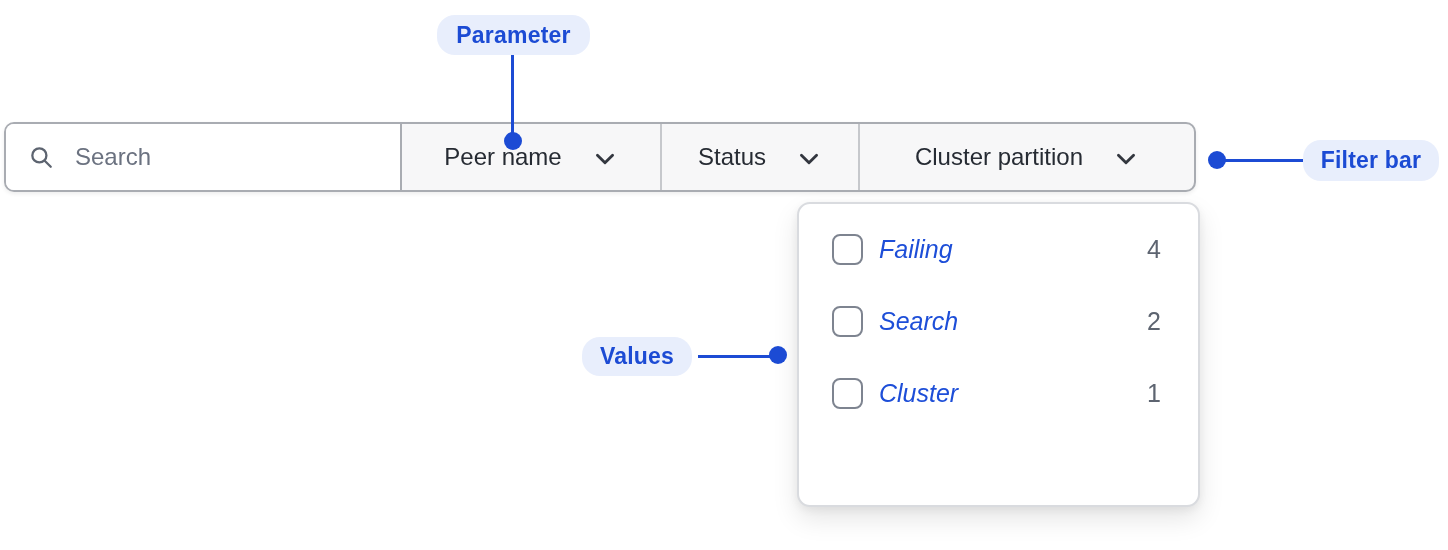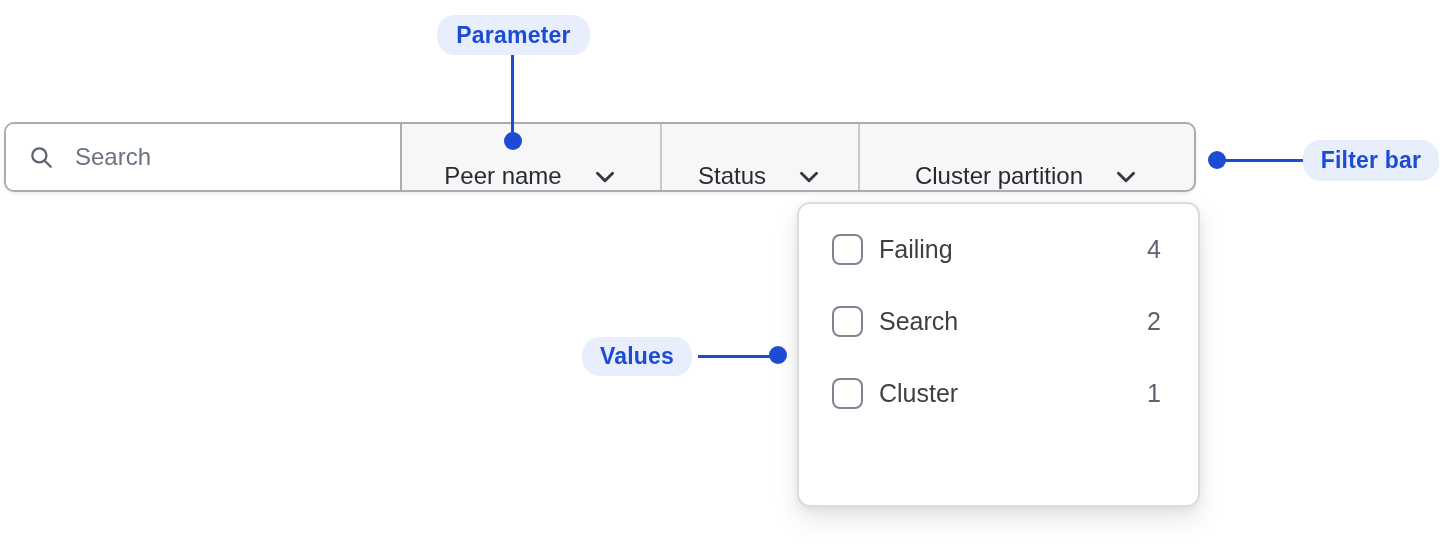--- a/index.html
+++ b/index.html
@@ -61,21 +61,21 @@
   .search-input {
     border: none; outline: none; background: transparent;
     font-family: "Liberation Sans", "DejaVu Sans", sans-serif;
     font-size: 24px; color: #262b33;
     margin-left: 21px; width: 300px;
   }
   .search-input::placeholder { color: #6b7280; opacity: 1; }
 
   .dropdown-segment {
     height: 100%;
-    display: flex; align-items: flex-end; justify-content: center;
+    display: flex; align-items: center; justify-content: center;
     gap: 30px;
     cursor: pointer;
   }
   .dropdown-segment + .dropdown-segment { border-left: 2px solid #c6c8cc; }
   .seg-peer    { width: 258px; }
   .seg-cluster { width: 336px; }
   .seg-status  { flex: 1; }
   .dropdown-label { font-size: 24px; color: #262b33; font-weight: 500; }
   .chevron-icon { width: 26px; height: 26px; color: #33373f; margin-top: 3px; }
 
@@ -95,21 +95,21 @@
     padding: 0 37px 0 33px;
     cursor: pointer;
   }
   .checkbox {
     width: 31px; height: 31px;
     border: 2.5px solid #7e8490;
     border-radius: 8px;
     background: #ffffff;
     flex: 0 0 auto;
   }
-  .row-label { font-size: 25px; color: #404040; margin-left: 16px; }
+  .row-label { font-size: 25px; color: #1d4ed8; margin-left: 16px; font-style: italic; }
   .row-count { margin-left: auto; font-size: 25px; color: #5d6470; }
 </style>
 </head>
 <body>
 
 <div class="stage">
 
   <div class="callout callout-parameter">Parameter</div>
   <div class="conn-line line-parameter"></div>
   <div class="conn-dot dot-parameter"></div>

